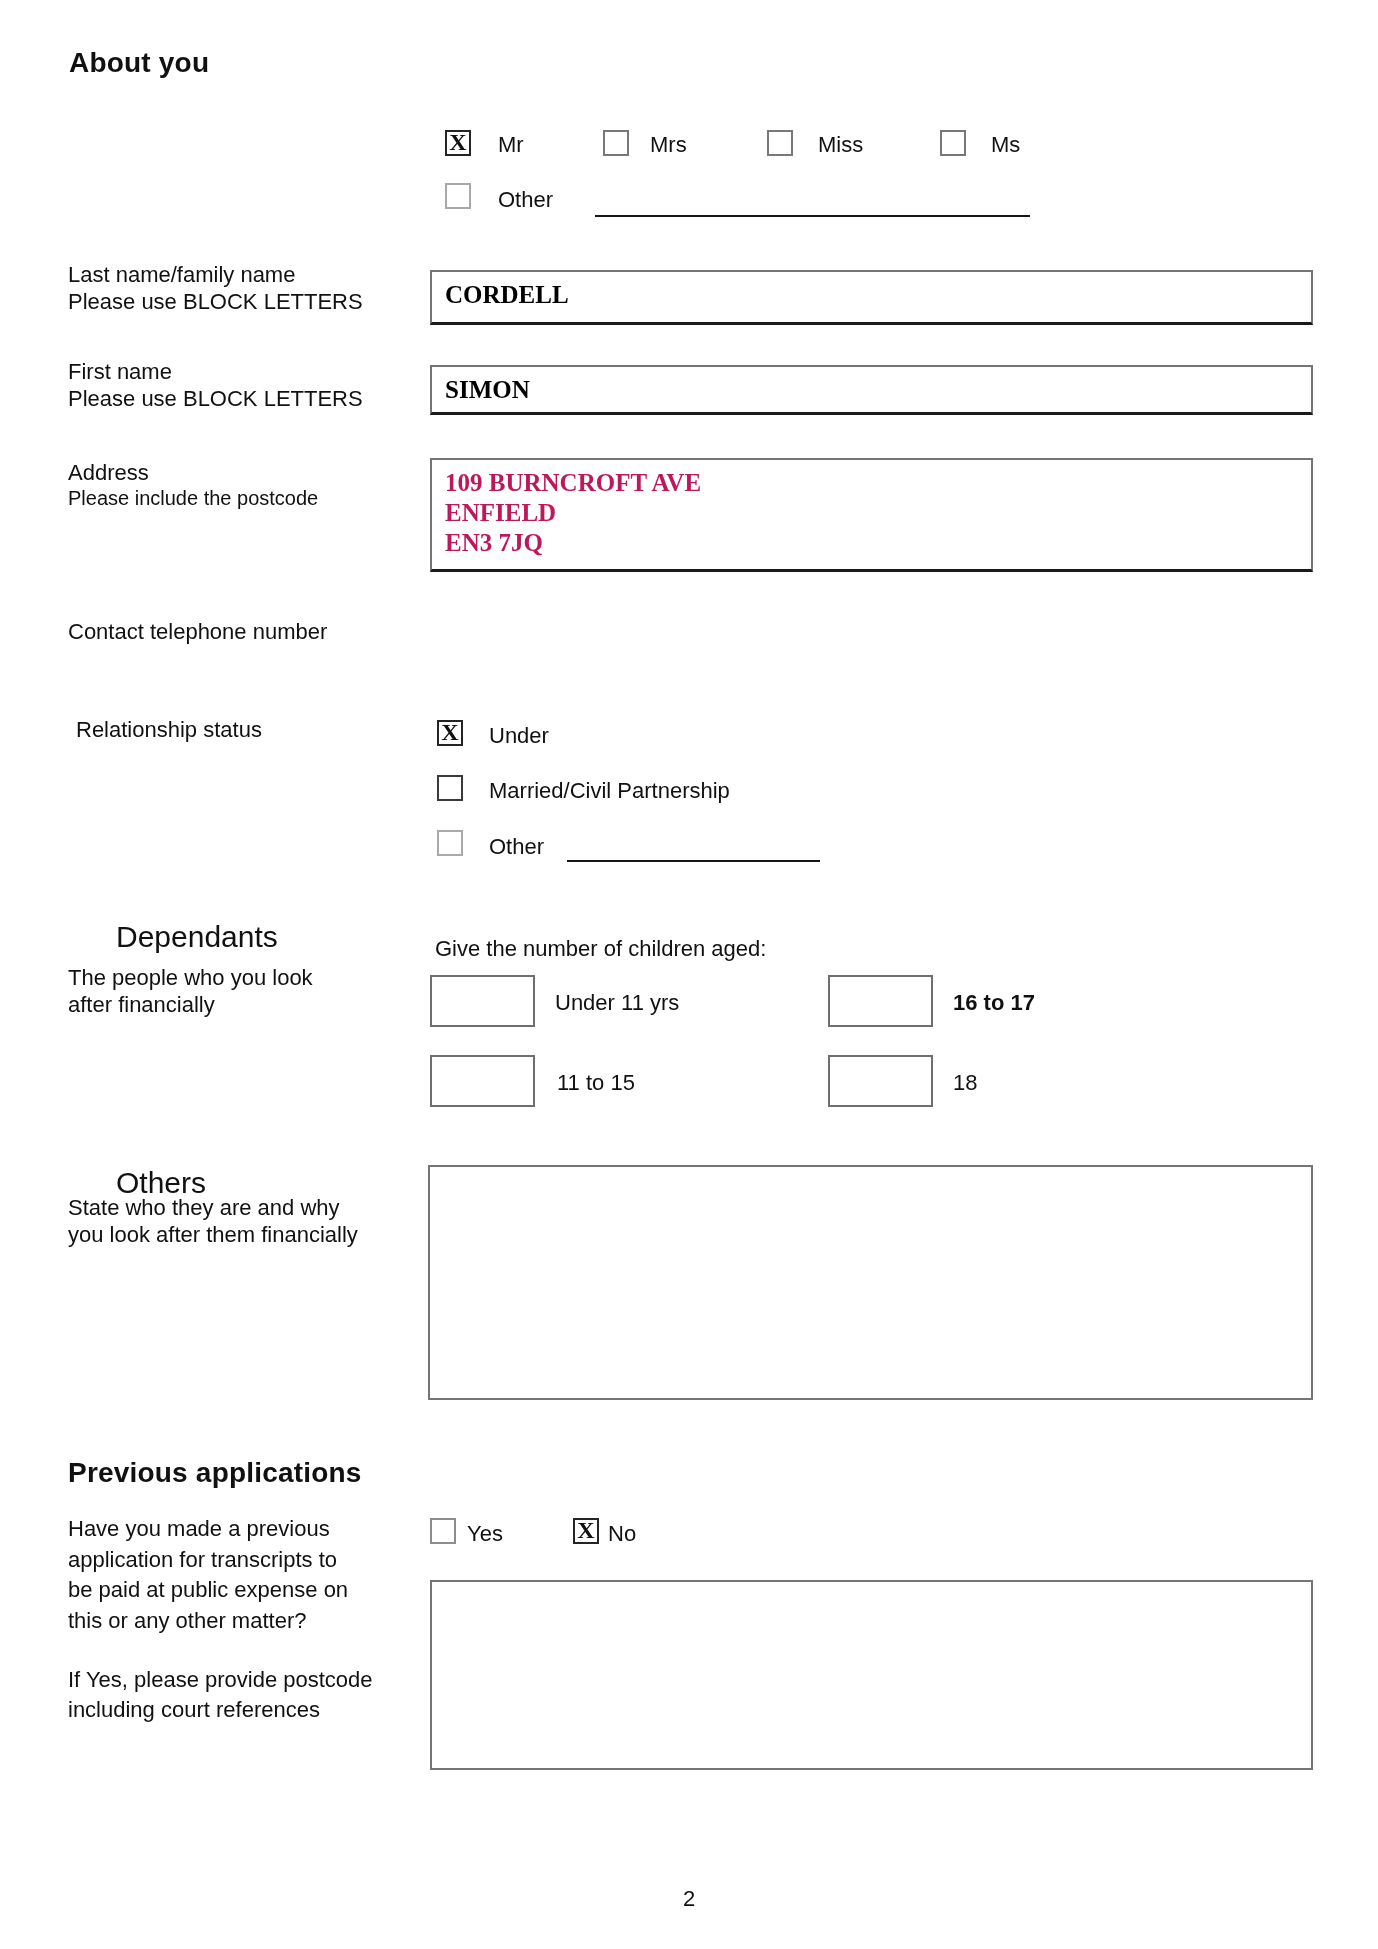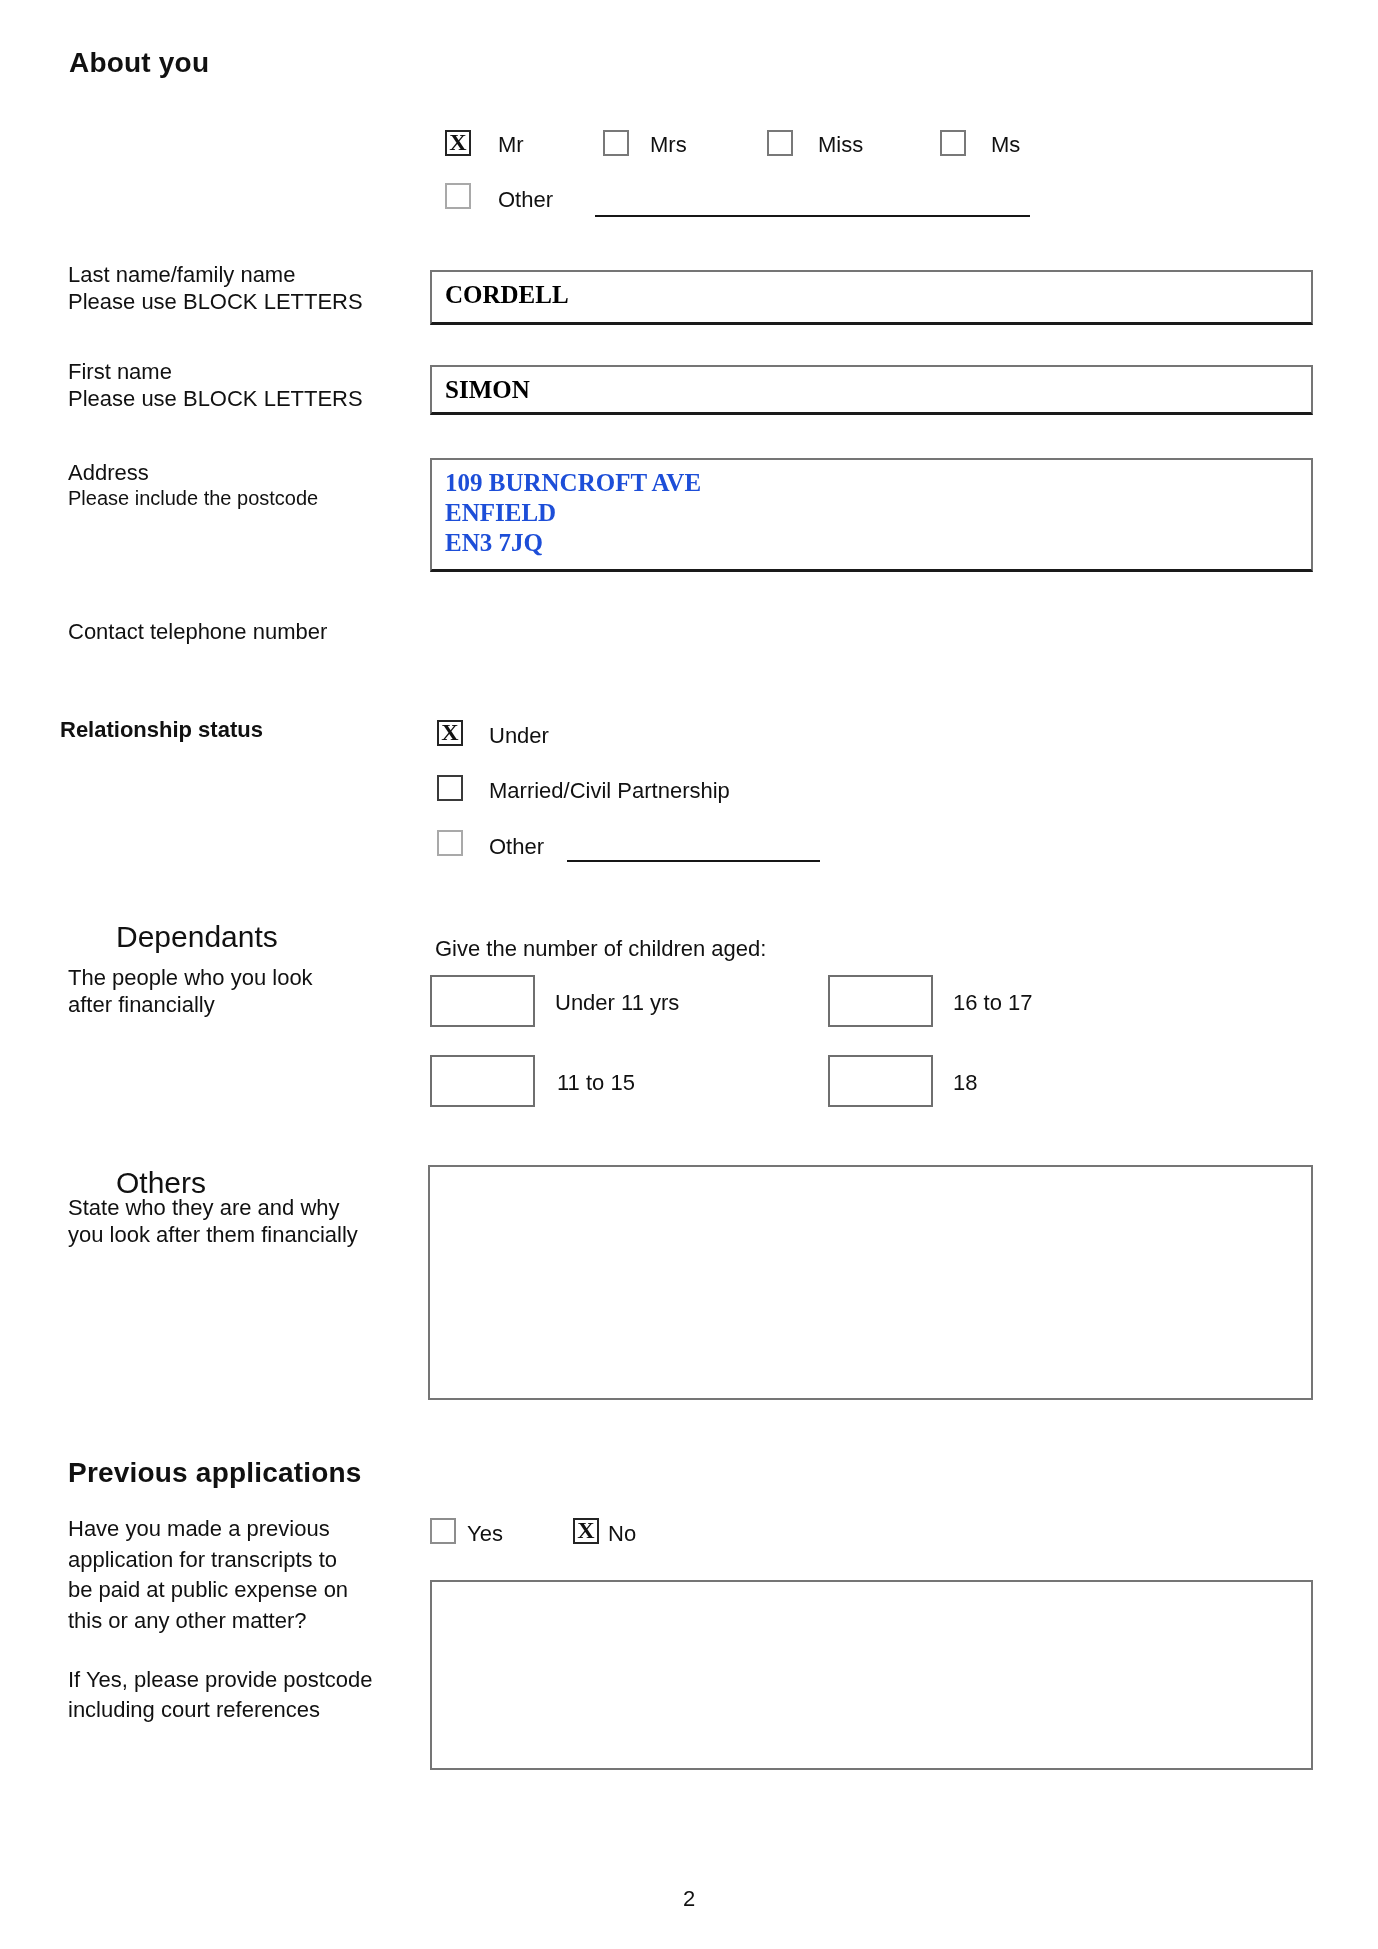--- a/index.html
+++ b/index.html
@@ -14,21 +14,21 @@
             display:flex;align-items:center;justify-content:center;box-sizing:border-box;}
   .checkbox.checked{border-color:#242424;}
   .xmark{font-family:"Liberation Serif",serif;font-weight:bold;font-size:24px;line-height:1;
          transform:translateY(-1px);}
   .input-box{position:absolute;background:#fff;border:2px solid #757575;border-bottom:3px solid #1a1a1a;
              box-sizing:border-box;}
   .area-box{position:absolute;background:#fff;border:2px solid #757575;box-sizing:border-box;}
   .numbox{position:absolute;background:#fff;border:2px solid #6f6f6f;box-sizing:border-box;}
   .serifval{font-family:"Liberation Serif",serif;font-weight:bold;font-size:25px;color:#000;
             padding:9px 0 0 13px;white-space:nowrap;}
-  .serifml{font-family:"Liberation Serif",serif;font-weight:bold;font-size:25px;color:#1d4ed8;
+  .serifml{font-family:"Liberation Serif",serif;font-weight:bold;font-size:25px;color:#be185d;
            padding:8px 0 0 13px;line-height:30px;white-space:pre-line;}
   .uline{position:absolute;border-bottom:2px solid #161616;}
   .uline .val{font-family:"Liberation Serif",serif;font-weight:bold;font-size:22px;}
   .pagenum{position:absolute;left:0;right:0;text-align:center;font-size:22px;}
 </style>
 </head>
 <body>
 
 <div id="page">
 
@@ -67,21 +67,21 @@
   <div class="abs lbl" style="left:68px;top:459px;">Address</div>
   <div class="abs sublbl" style="left:68px;top:486px;">Please include the postcode</div>
   <div class="input-box" style="left:430px;top:458px;width:883px;height:114px;">
     <div class="serifml">109 BURNCROFT AVE
 ENFIELD
 EN3 7JQ</div>
   </div>
 
   <div class="abs lbl" style="left:68px;top:618px;">Contact telephone number</div>
 
-  <div class="abs lbl" style="left:60px;top:716px;font-weight:bold;">Relationship status</div>
+  <div class="abs lbl" style="left:76px;top:716px;">Relationship status</div>
 
   <div class="checkbox checked" style="left:437px;top:720px;">
       <span class="xmark">X</span>
     </div>
   <div class="abs lbl" style="left:489px;top:722px;">Under</div>
 
   <div class="checkbox" style="left:437px;top:775px;border-color:#3a3a3a;"></div>
   <div class="abs lbl" style="left:489px;top:777px;">Married/Civil Partnership</div>
 
   <div class="checkbox" style="left:437px;top:830px;border-color:#a9a9a9;"></div>
@@ -91,21 +91,21 @@
   <div class="abs boldlbl" style="left:68px;top:920px;">Dependants</div>
   <div class="abs lbl" style="left:68px;top:964px;">The people who you look</div>
   <div class="abs lbl" style="left:68px;top:991px;">after financially</div>
 
   <div class="abs lbl" style="left:435px;top:935px;">Give the number of children aged:</div>
 
   <div class="numbox" style="left:430px;top:975px;width:105px;height:52px;"><span></span></div>
   <div class="abs lbl" style="left:555px;top:989px;">Under 11 yrs</div>
 
   <div class="numbox" style="left:828px;top:975px;width:105px;height:52px;"><span></span></div>
-  <div class="abs lbl" style="left:953px;top:989px;">16 to 17</div>
+  <div class="abs lbl" style="left:953px;top:989px;font-weight:bold;">16 to 17</div>
 
   <div class="numbox" style="left:430px;top:1055px;width:105px;height:52px;"><span></span></div>
   <div class="abs lbl" style="left:557px;top:1069px;">11 to 15</div>
 
   <div class="numbox" style="left:828px;top:1055px;width:105px;height:52px;"><span></span></div>
   <div class="abs lbl" style="left:953px;top:1069px;">18</div>
 
   <div class="abs boldlbl" style="left:68px;top:1166px;">Others</div>
   <div class="abs lbl" style="left:68px;top:1194px;">State who they are and why</div>
   <div class="abs lbl" style="left:68px;top:1221px;">you look after them financially</div>

